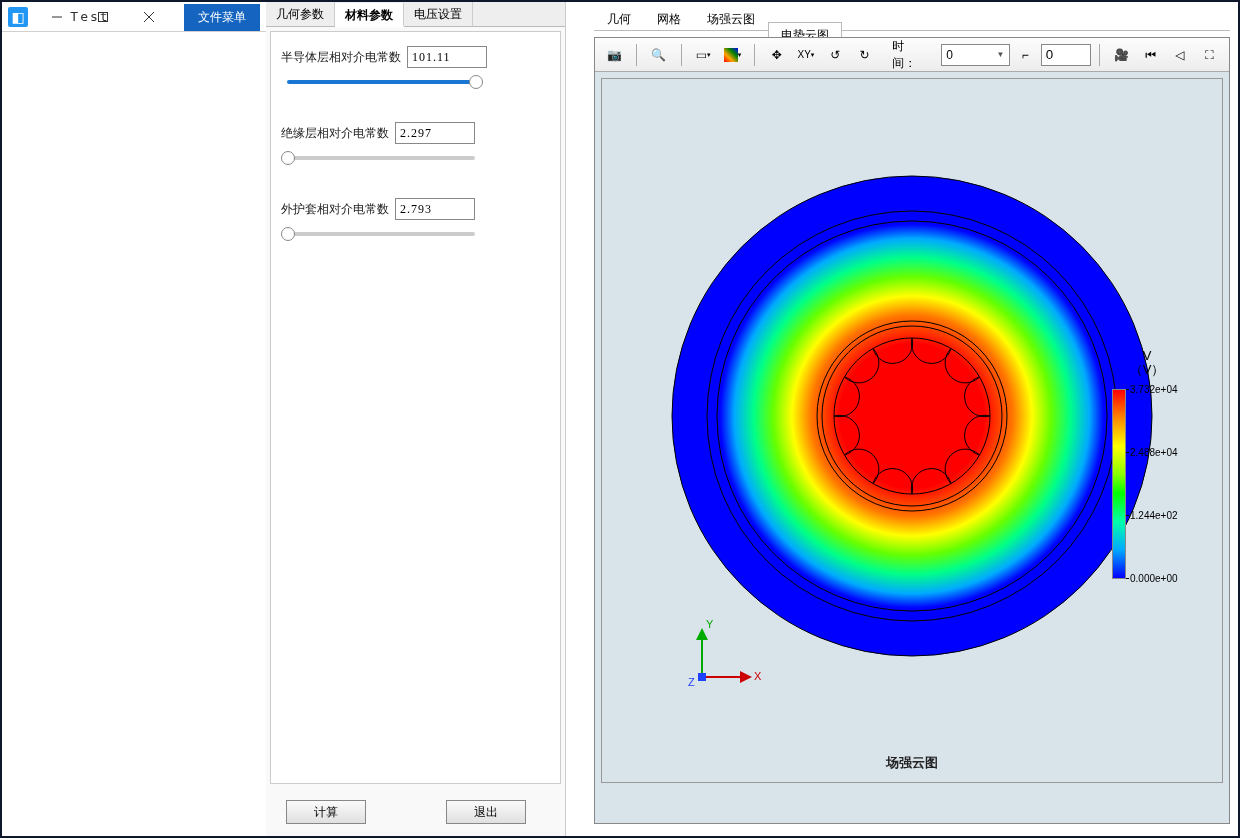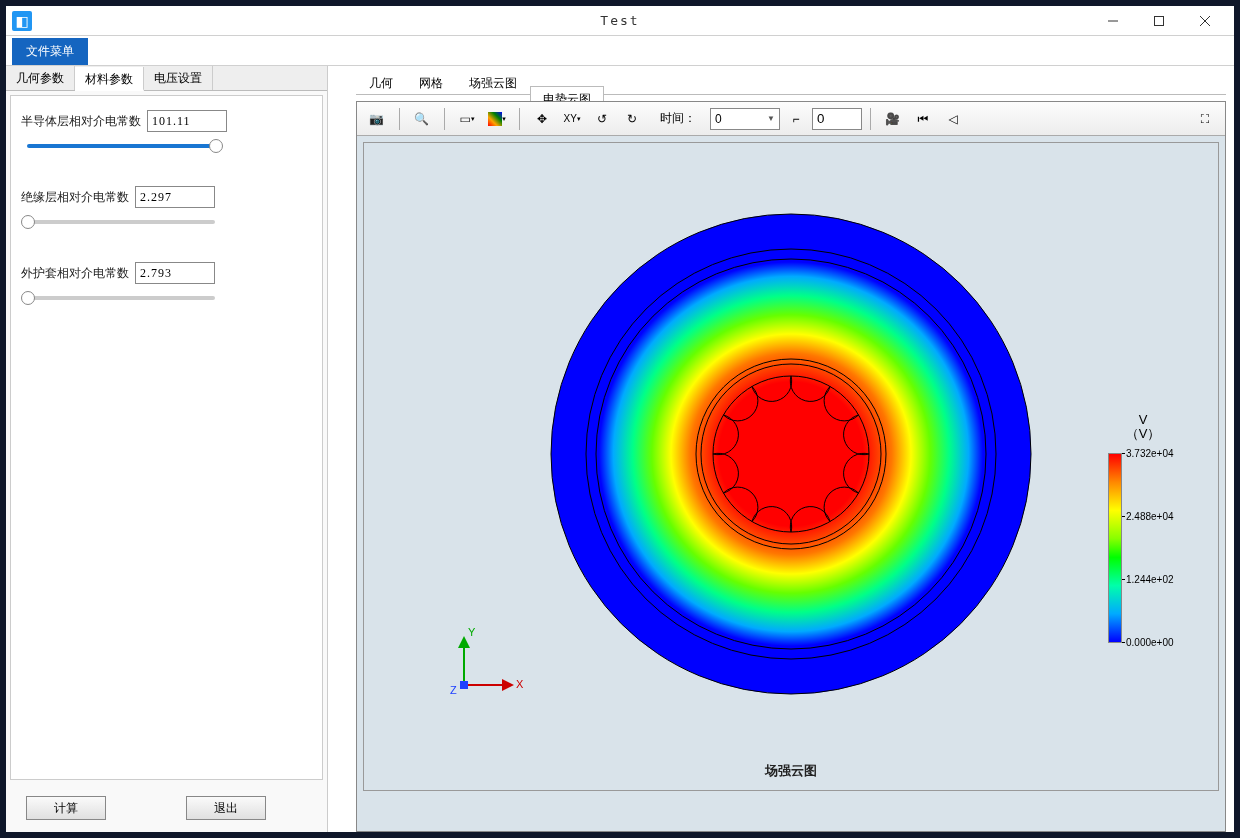--- a/index.html
+++ b/index.html
@@ -1,42 +1,42 @@
 <!DOCTYPE html>
 <html><head>
 <meta charset="utf-8">
 <style>
   * { box-sizing: border-box; margin: 0; padding: 0; }
   body { font-family: "Microsoft YaHei", SimSun, sans-serif; font-size: 12px; background: #f0f0f0; overflow: hidden; width: 1240px; height: 838px; }
-  .window { width: 1240px; height: 838px; background: #fff; border: 6px solid #0f172a; display: flex; flex-direction: column; position: relative; }
+  .window { width: 1240px; height: 838px; background: #fff; border: 2px solid #0f172a; display: flex; flex-direction: row; position: relative; }
   .titlebar { height: 30px; background: #fff; display: flex; align-items: center; padding: 0 6px; border-bottom: 1px solid #d0d0d0; position: relative; }
   .app-icon { width: 20px; height: 20px; background: #2196f3; border-radius: 2px; margin-right: 6px; display:flex; align-items:center; justify-content:center;}
   .app-icon::before { content:"◧"; color:#fff; font-size:14px;}
   .title { position:absolute; left:50%; transform:translateX(-50%); font-family: SimSun, monospace; font-size: 13px; letter-spacing: 2px; color:#333; }
   .win-controls { margin-left: auto; display: flex; }
   .win-btn { width: 46px; height: 28px; display:flex; align-items:center; justify-content:center; color:#444; cursor:pointer; }
   .menubar { height: 30px; background:#fff; padding: 2px 6px 10px 6px; border-bottom:1px solid #d0d0d0;}
   .filemenu { display:inline-block; background:#1565c0; color:#fff; padding:5px 14px; font-size:12px; cursor:pointer;}
   .main { flex:1; display:flex; background:#fff; overflow:hidden;}
   .left-pane { width: 322px; border-right:1px solid #ccc; background:#f9f9f9; display:flex; flex-direction:column; }
   .left-tabs { display:flex; border-bottom:1px solid #bbb; background:#eee; height:25px;}
   .ltab { padding:4px 10px; font-size:12px; cursor:pointer; border-right:1px solid #ccc; background:#eee;}
-  .ltab.active { background:#fff; border-bottom:2px solid #fff; position:relative; top:1px;}
+  .ltab.active { background:#fff; border-bottom:2px solid #fff; position:relative; top:1px;font-weight:bold;}
   .left-content { flex:1; padding:14px 10px; border:1px solid #ccc; margin:4px; background:#fff;}
   .param-block { margin-bottom:30px;}
   .param-row { display:flex; align-items:center; gap:6px; margin-bottom:6px;}
   .param-label { font-size:12px; color:#222; white-space:nowrap;}
   .param-input { width:80px; height:22px; border:1px solid #888; padding:2px 4px; font-family: SimSun; font-size:12px; letter-spacing:1px;}
   .slider { width: 200px; height: 18px; position:relative; margin-top:4px;}
   .slider-track { position:absolute; top:6px; left:6px; right:6px; height:4px; background:#1976d2; border-radius:2px;}
   .slider-track.gray { background:#ccc;}
   .slider-thumb { position:absolute; top:1px; width:14px; height:14px; background:#fff; border:1px solid #888; border-radius:50%;}
   .left-buttons { display:flex; gap:80px; padding:12px 20px;}
   .btn { width:80px; height:24px; border:1px solid #888; background:linear-gradient(#fafafa,#e0e0e0); cursor:pointer; font-size:12px;}
-  .right-pane { flex:1; display:flex; flex-direction:column; padding:0 8px 0 8px; background:#fff;}
+  .right-pane { flex:1; display:flex; flex-direction:column; padding:0 8px 12px 8px; background:#fff;}
   .right-tabs { display:flex; height:25px; border-bottom:1px solid #bbb; margin-left:20px; margin-top:4px;}
   .rtab { padding:4px 12px; font-size:12px; cursor:pointer; border:1px solid transparent;}
   .rtab.active { border:1px solid #bbb; border-bottom:1px solid #fff; background:#fff; position:relative; top:16px;}
   .viz-container { flex:1; border:1px solid #888; margin:6px 0 0 20px; display:flex; flex-direction:column; position:relative; background:#fff;}
   .toolbar { height:34px; border-bottom:1px solid #aaa; display:flex; align-items:center; padding:0 6px; gap:2px; background:linear-gradient(#fdfdfd,#ececec);}
   .tbtn { width:28px; height:26px; display:flex; align-items:center; justify-content:center; cursor:pointer; border:1px solid transparent; border-radius:2px;}
   .sep { width:1px; height:22px; background:#aaa; margin:0 6px;}
   .time-label { font-size:12px; margin:0 12px;}
   .time-select { width:70px; height:22px; border:1px solid #888; background:#fff; padding:0 4px; display:flex; align-items:center; justify-content:space-between; cursor:pointer;}
   .time-caret { font-size:8px; color:#555;}

